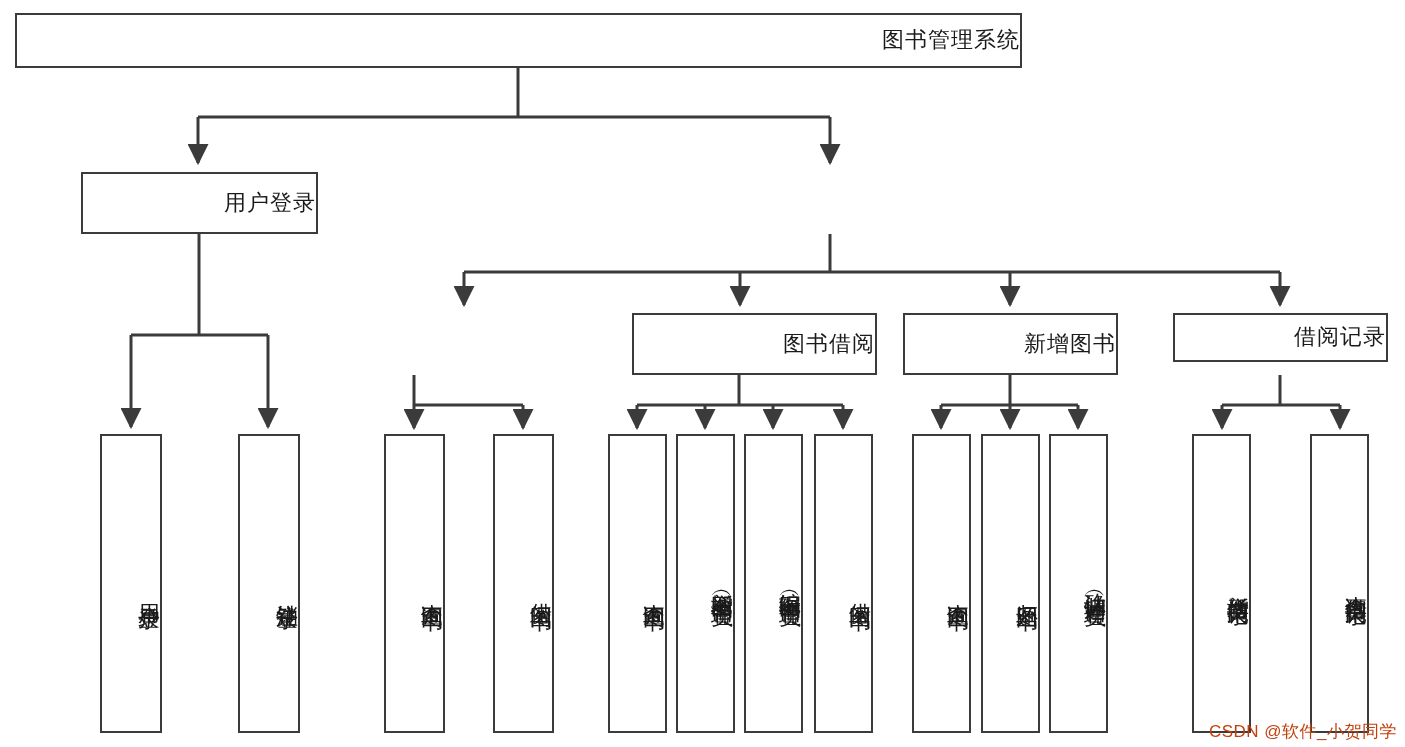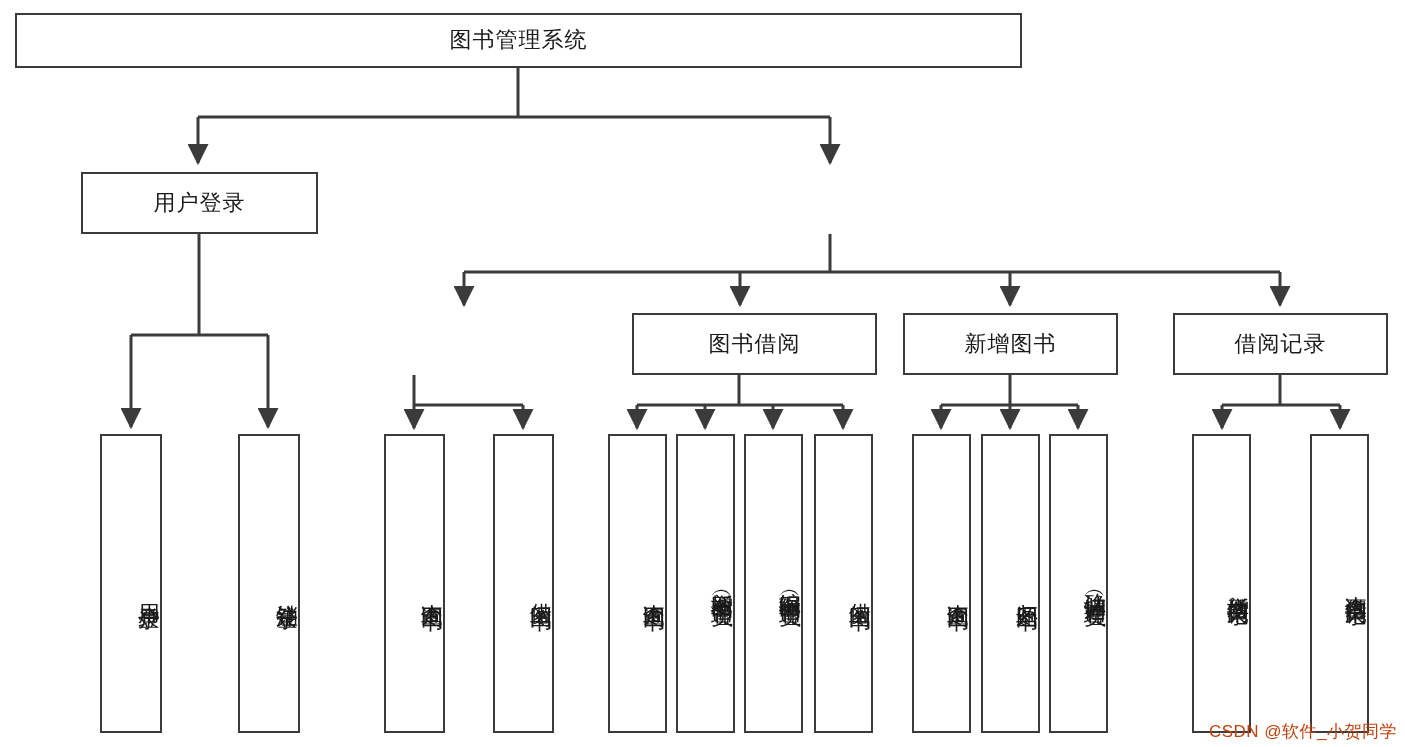--- a/index.html
+++ b/index.html
@@ -23,21 +23,21 @@
     height: 747px;
     pointer-events: none;
   }
   .node {
     position: absolute;
     box-sizing: border-box;
     background: #ffffff;
     border: 2px solid #3b3b3b;
     display: flex;
     align-items: center;
-    justify-content: center;
+    justify-content: flex-end;
     color: #1a1a1a;
     z-index: 2;
   }
   .node-h {
     font-size: 22px;
     letter-spacing: 1px;
     line-height: 1.1;
   }
   .node-v {
     font-size: 22px;
@@ -127,21 +127,21 @@
   <div class="node node-h" style="left:81px; top:172px; width:237px; height:62px;">
     <span>用户登录</span>
   </div>
 
   <div class="node node-h" style="left:632px; top:313px; width:245px; height:62px;">
     <span>图书借阅</span>
   </div>
   <div class="node node-h" style="left:903px; top:313px; width:215px; height:62px;">
     <span>新增图书</span>
   </div>
-  <div class="node node-h" style="left:1173px; top:313px; width:215px; height:62px;">
+  <div class="node node-h" style="left:1173px; top:313px; width:215px; height:49px;">
     <span>借阅记录</span>
   </div>
 
   <div class="node node-v" style="left:100px; top:434px; width:62px; height:299px;">
     <span>用户登录</span>
   </div>
   <div class="node node-v" style="left:238px; top:434px; width:62px; height:299px;">
     <span>注销登录</span>
   </div>
 

